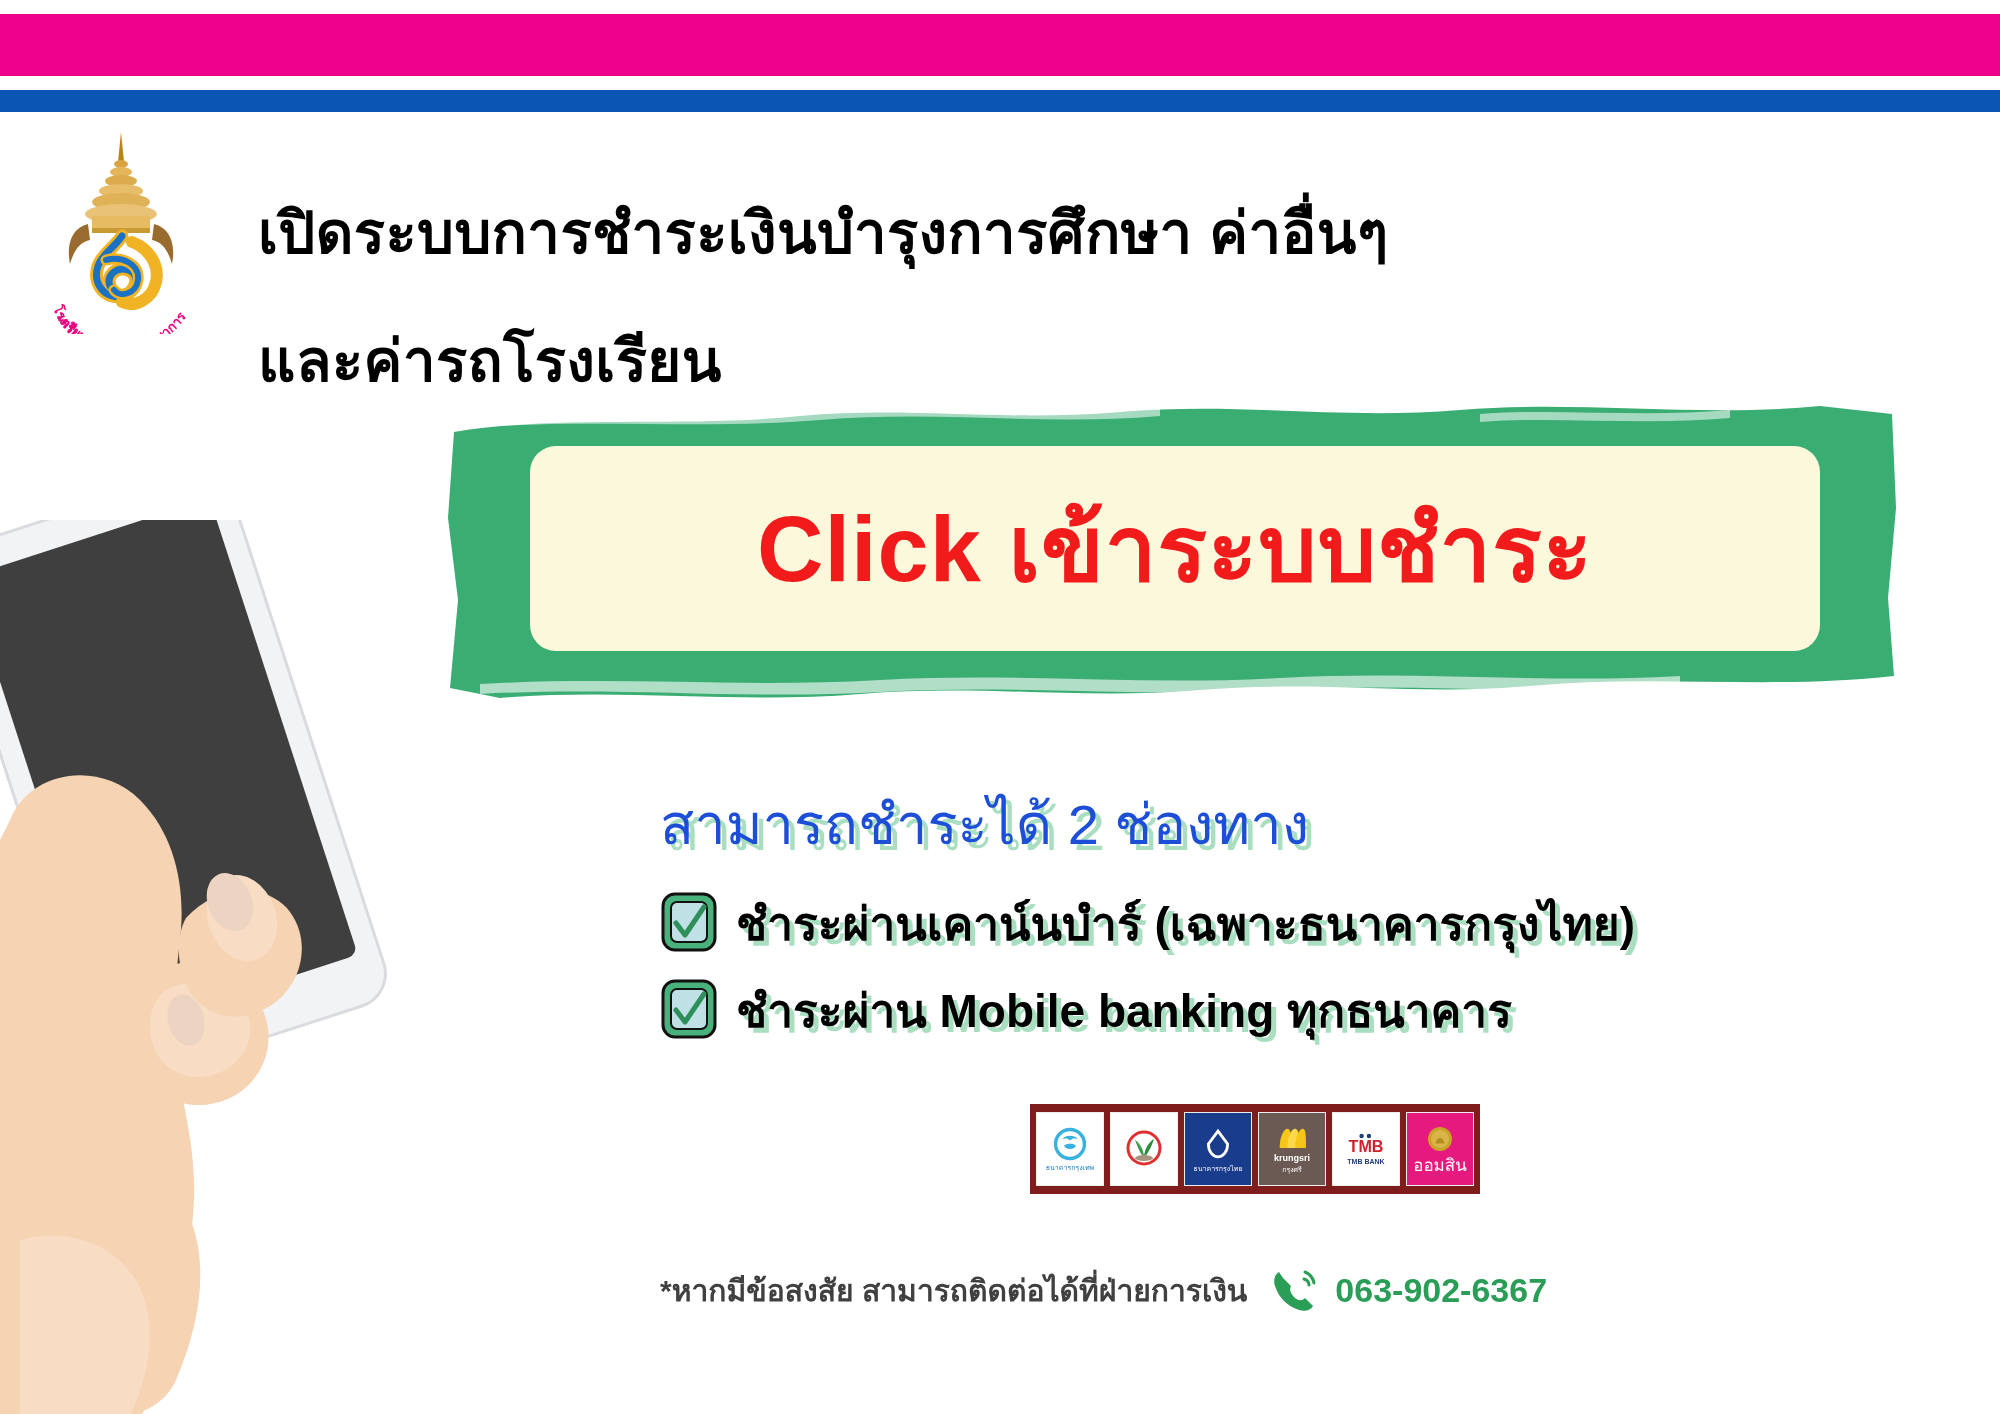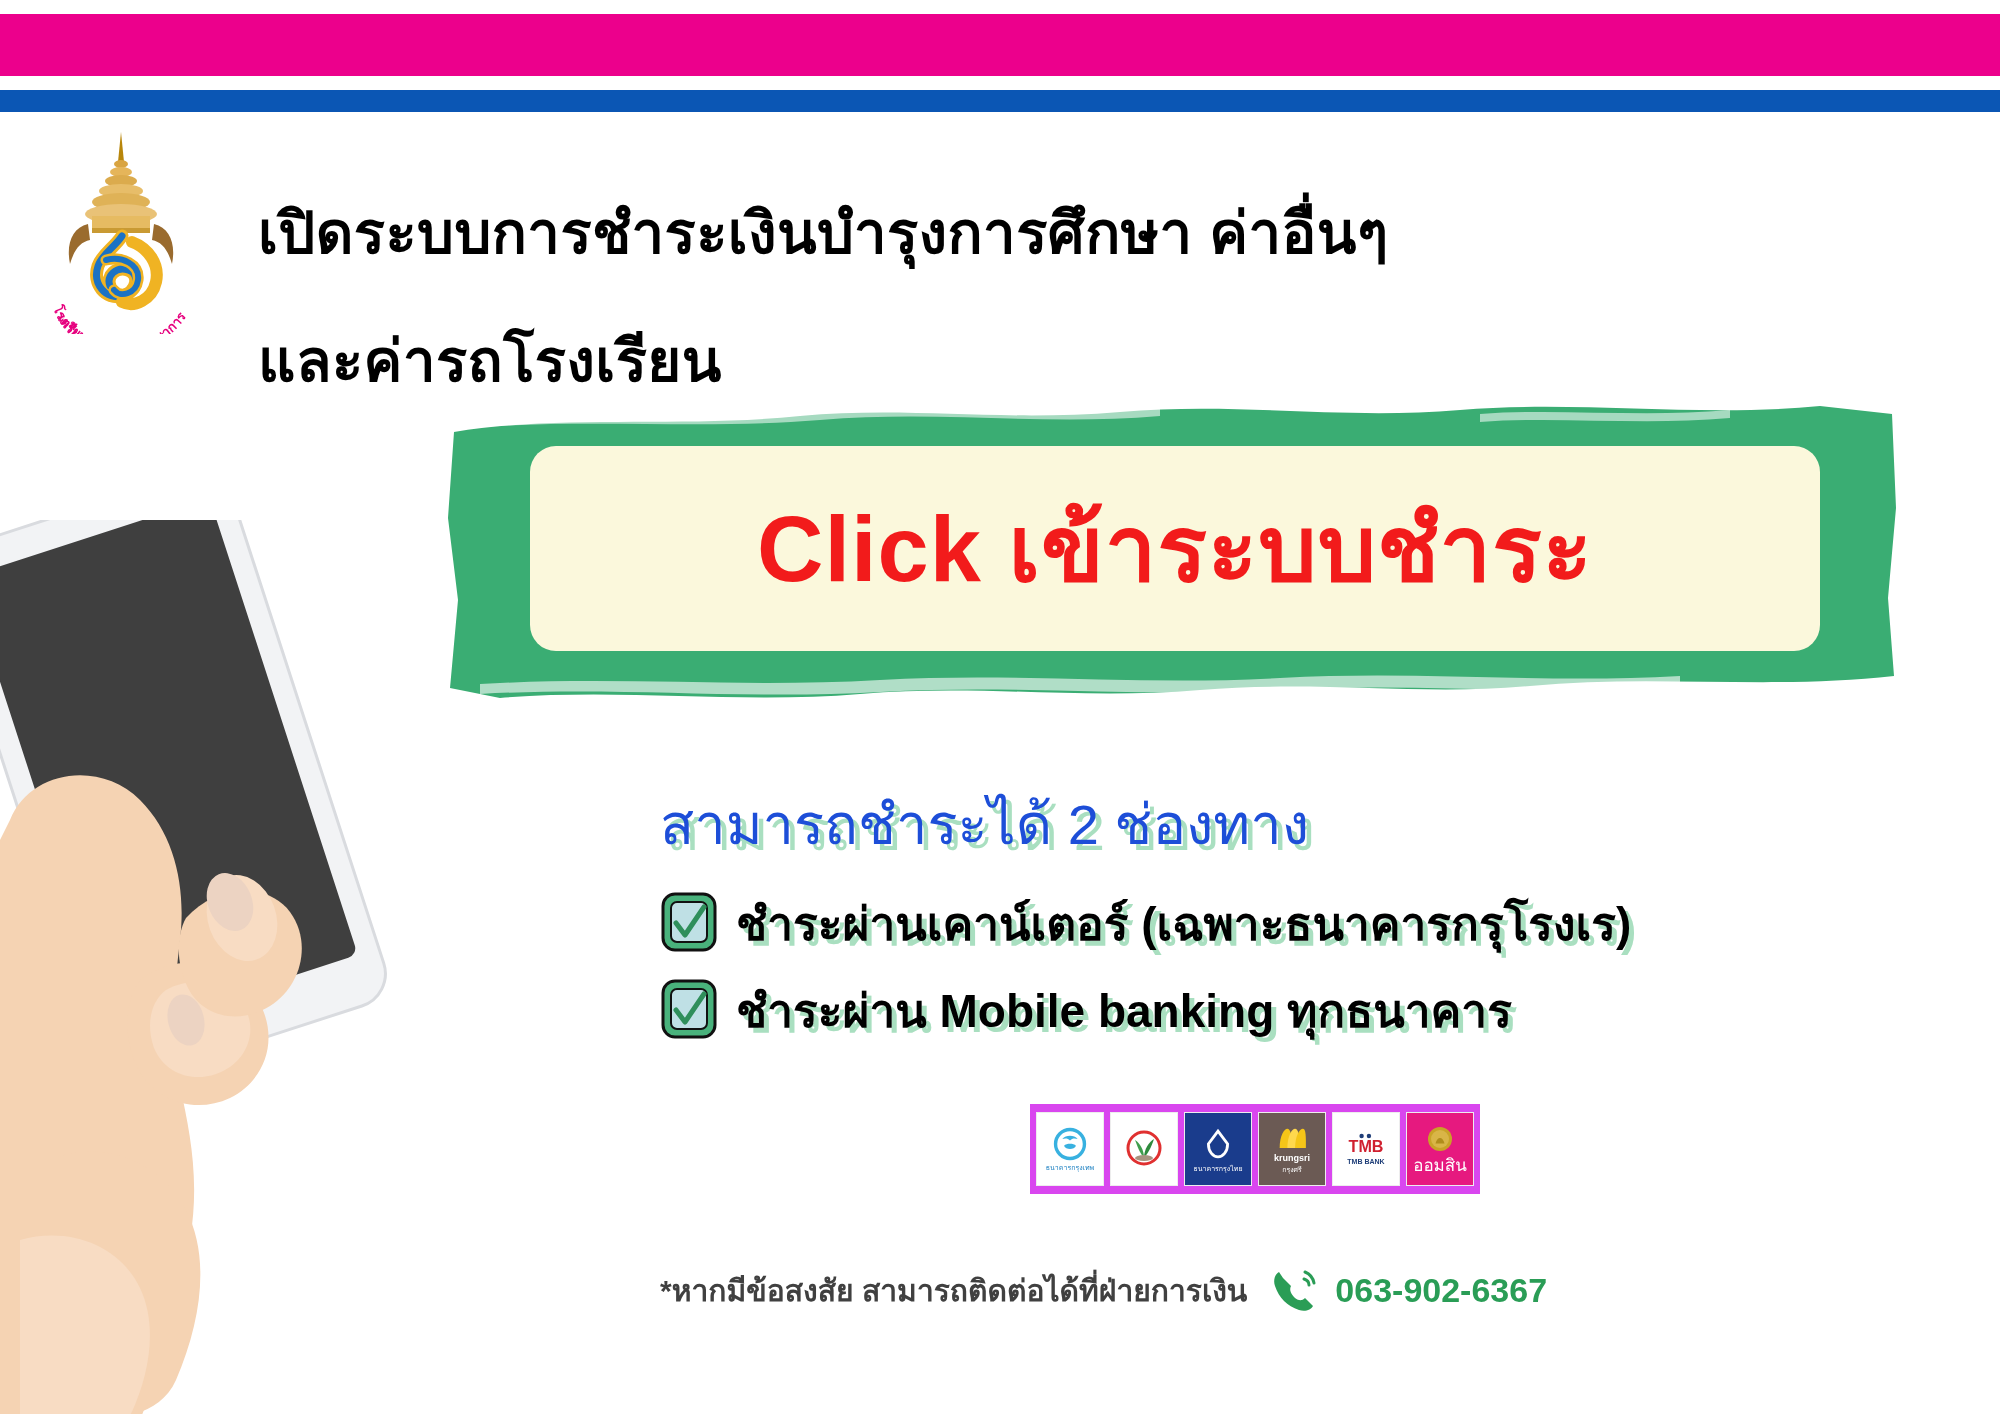--- a/index.html
+++ b/index.html
@@ -48,21 +48,21 @@
   .list-row{display:flex;align-items:center;margin-bottom:14px;}
   .cb{flex:0 0 auto;margin-right:18px;}
   .list-label{
     font-size:46px;font-weight:bold;color:#000;
     text-shadow:5px 5px 0 #a9dfc0;white-space:nowrap;
   }
 
   
   .banks{
     position:absolute;left:1030px;top:1104px;
-    display:flex;gap:6px;padding:8px 6px;background:#d946ef;
+    display:flex;gap:6px;padding:8px 6px;background:#7f1d1d;
   }
   .bank{width:68px;height:74px;display:flex;flex-direction:column;
         align-items:center;justify-content:center;background:#fff;
         border:1px solid #ededed;box-sizing:border-box;overflow:hidden;}
   .bank .bname{font-size:7px;line-height:1;margin-top:3px;text-align:center;}
 
   
   .footer{position:absolute;left:660px;top:1262px;display:flex;align-items:center;}
   .footer-note{font-size:30px;font-weight:bold;color:#404040;white-space:nowrap;}
   .phone-icon{margin:0 14px 0 18px;display:flex;align-items:center;}
@@ -139,21 +139,21 @@
   <div class="list-title">สามารถชำระได้ 2 ช่องทาง</div>
 
   <div class="list-row">
     <span class="cb">
       <svg width="58" height="62" viewBox="0 0 58 62">
         <rect x="3" y="3" width="52" height="56" rx="12" fill="#49b27c" stroke="#111" stroke-width="3"></rect>
         <rect x="11" y="11" width="36" height="40" rx="6" fill="#bfe0e5" stroke="#111" stroke-width="2"></rect>
         <path d="M16 32 L25 44 L44 16" fill="none" stroke="#2f8f5b" stroke-width="5" stroke-linecap="round" stroke-linejoin="round"></path>
       </svg>
     </span>
-    <span class="list-label">ชำระผ่านเคาน์เตอร์ (เฉพาะธนาคารกรุโรงเร)</span>
+    <span class="list-label">ชำระผ่านเคาน์นบำร์ (เฉพาะธนาคารกรุงไทย)</span>
   </div>
 
   <div class="list-row">
     <span class="cb">
       <svg width="58" height="62" viewBox="0 0 58 62">
         <rect x="3" y="3" width="52" height="56" rx="12" fill="#49b27c" stroke="#111" stroke-width="3"></rect>
         <rect x="11" y="11" width="36" height="40" rx="6" fill="#bfe0e5" stroke="#111" stroke-width="2"></rect>
         <path d="M16 32 L25 44 L44 16" fill="none" stroke="#2f8f5b" stroke-width="5" stroke-linecap="round" stroke-linejoin="round"></path>
       </svg>
     </span>

